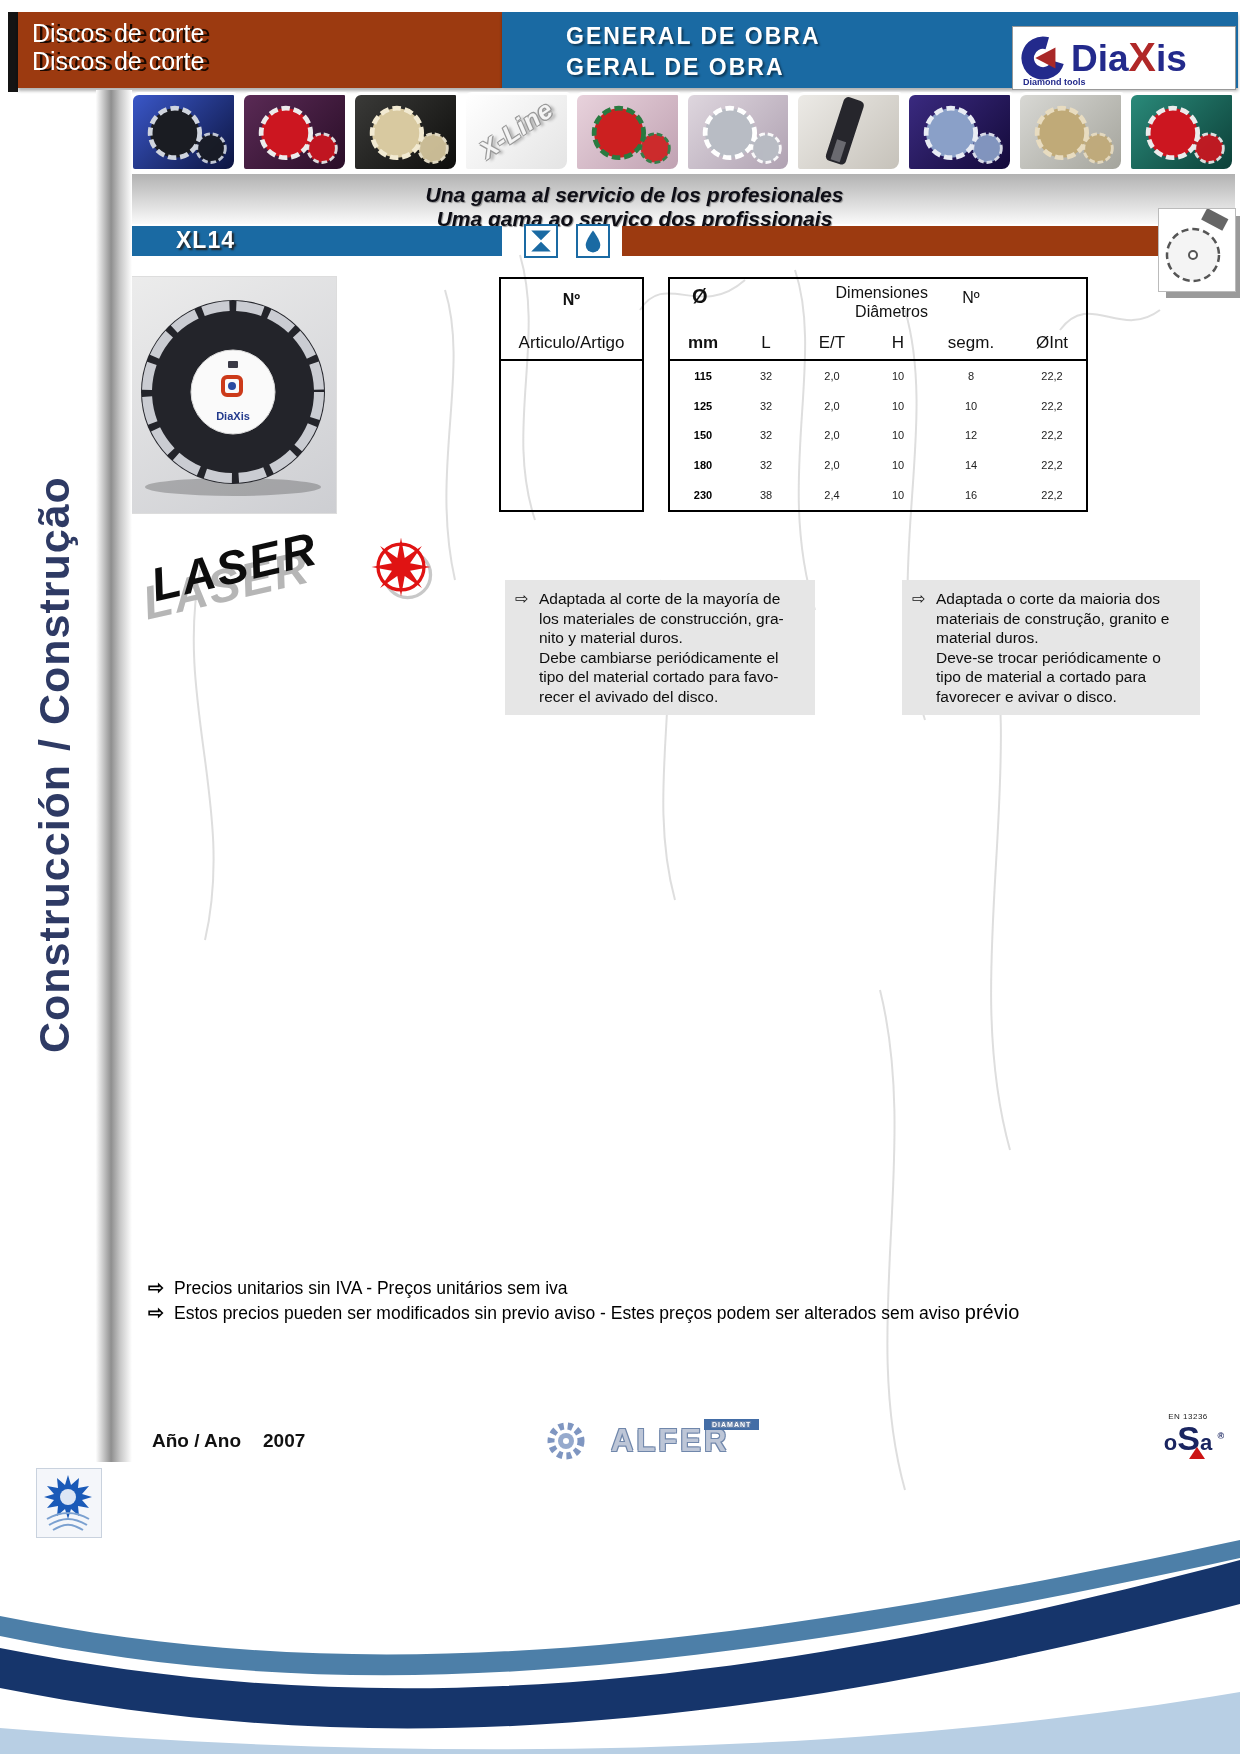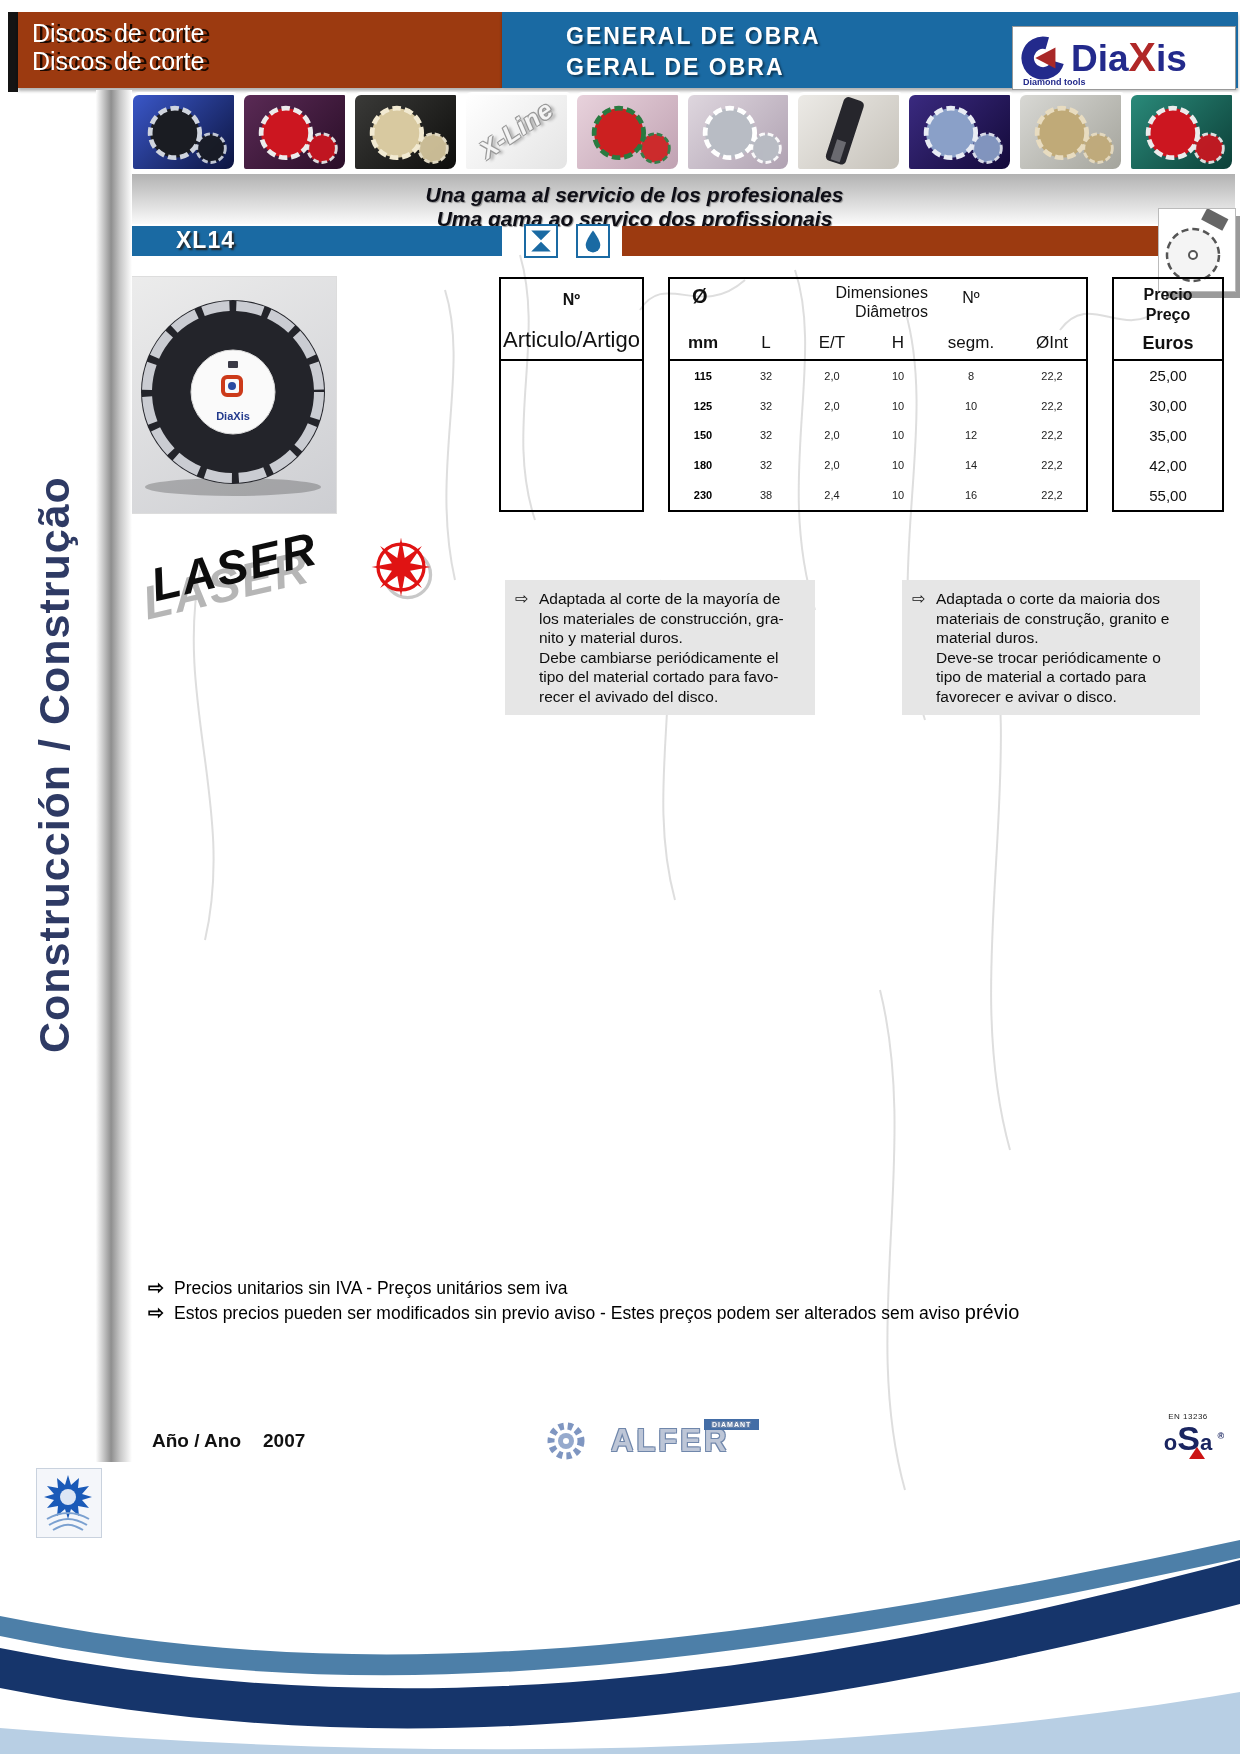--- a/index.html
+++ b/index.html
@@ -54,21 +54,21 @@
          border:1px solid #ddd;}
 
   
   .tbox{border:2px solid #000;box-sizing:border-box;}
   .art-box{left:499px;top:277px;width:145px;height:235px;}
   .dims-box{left:668px;top:277px;width:420px;height:235px;}
   .price-box{left:1112px;top:277px;width:112px;height:235px;}
   .thead{position:absolute;left:0;right:0;top:0;height:80px;border-bottom:2px solid #000;}
   .trows{position:absolute;left:0;right:0;top:82px;bottom:0;display:grid;grid-template-rows:repeat(5,1fr);}
   .art-h1{position:absolute;left:0;right:0;top:12px;text-align:center;font-size:16px;font-weight:bold;}
-  .art-h2{position:absolute;left:0;right:0;bottom:6px;text-align:center;font-size:22px;margin-top:16px;}
+  .art-h2{position:absolute;left:0;right:0;bottom:6px;text-align:center;font-size:17px;margin-top:16px;}
   .art-cell{display:flex;align-items:center;justify-content:center;font-size:15px;font-weight:bold;}
   .d-sym{position:absolute;left:22px;top:6px;font-size:20px;font-weight:bold;}
   .d-dims{position:absolute;left:66px;top:4px;width:192px;text-align:right;font-size:16px;line-height:19px;}
   .d-n{position:absolute;left:258px;top:10px;width:86px;text-align:center;font-size:16px;}
   .d-sub{position:absolute;left:0;bottom:6px;display:grid;width:100%;
          grid-template-columns:66px 60px 72px 60px 86px 76px;font-size:17px;text-align:center;}
   .d-sub .b{font-weight:bold;}
   .dims-row{display:grid;grid-template-columns:66px 60px 72px 60px 86px 76px;align-items:center;
             text-align:center;font-size:11px;color:#222;}
   .dims-row .c-mm{font-weight:bold;color:#000;}
@@ -318,36 +318,20 @@
           <span class="c-mm">230</span>
           <span class="c-l">38</span>
           <span class="c-et">2,4</span>
           <span class="c-h">10</span>
           <span class="c-segm">16</span>
           <span class="c-oint">22,2</span>
         </div>
       </div>
   </div>
 
-  <div class="abs tbox price-box">
-    <div class="thead">
-      <div class="p-h1">
-        <div>Precio</div>
-        <div>Preço</div>
-      </div>
-      <div class="p-h3">Euros</div>
-    </div>
-    <div class="trows">
-        <div class="price-cell">25,00</div>
-        <div class="price-cell">30,00</div>
-        <div class="price-cell">35,00</div>
-        <div class="price-cell">42,00</div>
-        <div class="price-cell">55,00</div>
-      </div>
-  </div>
 
   <div class="abs laser">
     <span class="ghost">LASER</span>
     <span class="main">LASER</span>
   </div>
   <svg class="abs laser-star" viewBox="0 0 64 64">
     <g transform="translate(6,7)" opacity="0.55">
       <circle cx="32" cy="32" r="21" fill="none" stroke="#9a9a9a" stroke-width="3"></circle>
     </g>
     <circle cx="32" cy="32" r="21" fill="#fff" stroke="#e01313" stroke-width="3"></circle>

